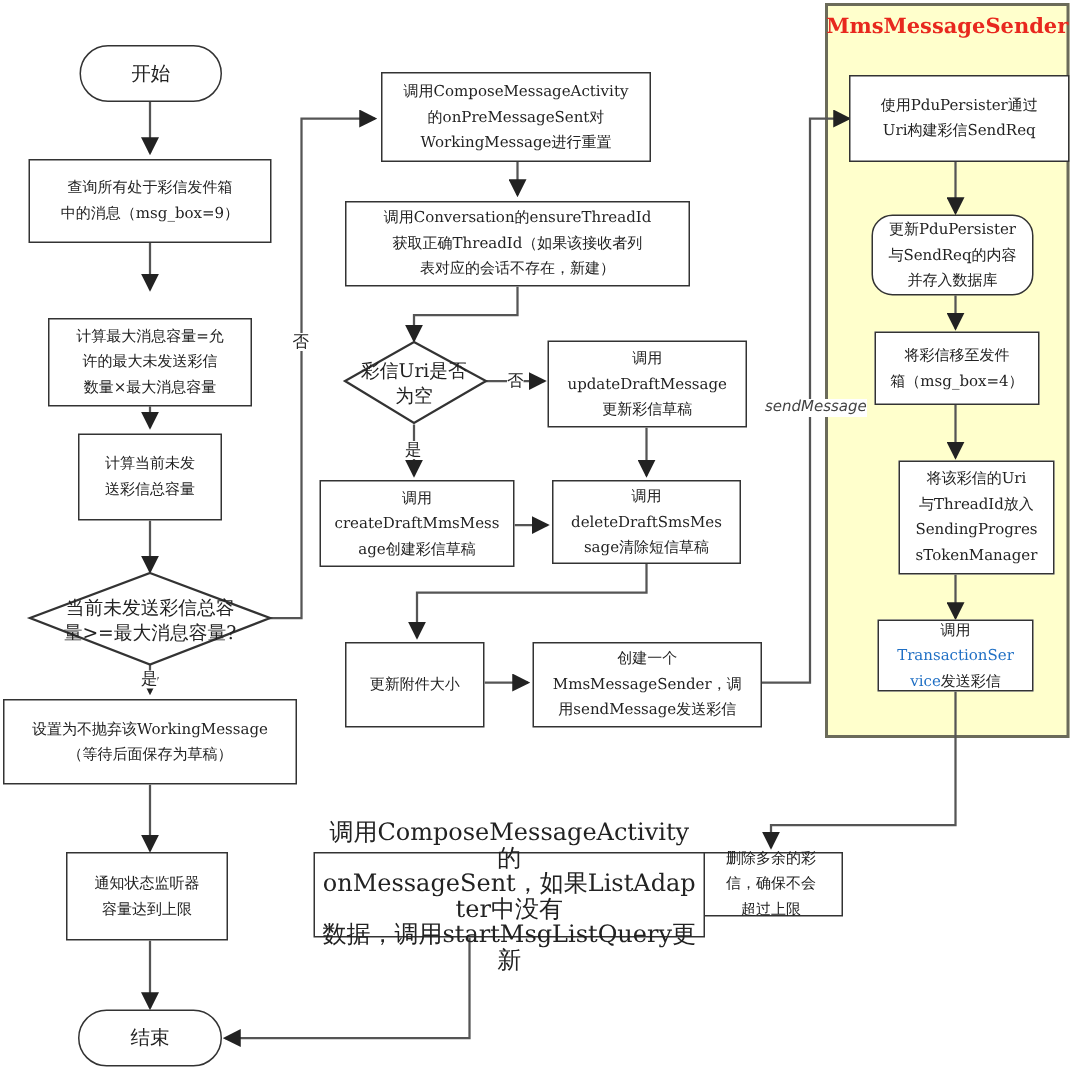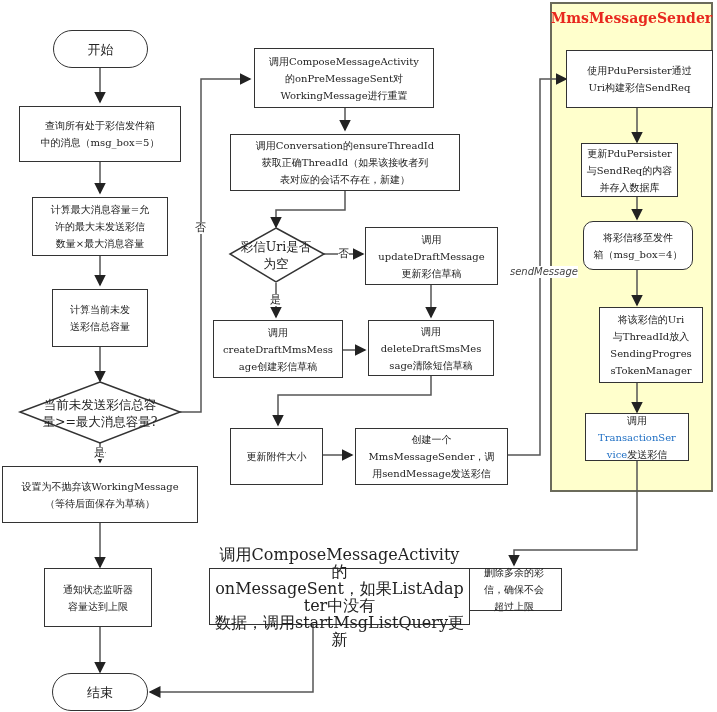--- a/index.html
+++ b/index.html
@@ -59,22 +59,22 @@
     <path d="M466,597 H438" marker-end="url(#ar)"></path>
     <path d="M313,625 V692 H150" marker-end="url(#ar)"></path>
   </g>
 
   <polygon points="100,382 180,412 100,443 20,412" fill="#fff" stroke="#333" stroke-width="1.5"></polygon>
   <polygon points="276,228 324,254 276,282 230,254" fill="#fff" stroke="#333" stroke-width="1.5"></polygon>
 </svg>
 
 <div class="box term" style="left:53px;top:30px;width:95px;height:38px;">开始</div>
 <div class="box" style="left:19px;top:106px;width:162px;height:56px;">查询所有处于彩信发件箱
-中的消息（msg_box=5）</div>
-<div class="box" style="left:32px;top:197px;width:136px;height:59px;">计算最大消息容量=允
+中的消息（msg_box=9）</div>
+<div class="box" style="left:32px;top:212px;width:136px;height:59px;">计算最大消息容量=允
 许的最大未发送彩信
 数量×最大消息容量</div>
 <div class="box" style="left:52px;top:289px;width:96px;height:58px;">计算当前未发
 送彩信总容量</div>
 <div class="diamond-text" style="left:34px;top:396px;width:132px;">当前未发送彩信总容
 量&gt;=最大消息容量?</div>
 <div class="box" style="left:2px;top:466px;width:196px;height:57px;">设置为不抛弃该WorkingMessage
 （等待后面保存为草稿）</div>
 <div class="box" style="left:44px;top:568px;width:108px;height:59px;">通知状态监听器
 容量达到上限</div>
@@ -97,24 +97,24 @@
 <div class="box" style="left:368px;top:320px;width:126px;height:56px;">调用
 deleteDraftSmsMes
 sage清除短信草稿</div>
 <div class="box" style="left:230px;top:428px;width:93px;height:57px;">更新附件大小</div>
 <div class="box" style="left:355px;top:428px;width:153px;height:57px;">创建一个
 MmsMessageSender，调
 用sendMessage发送彩信</div>
 
 <div class="box" style="left:566px;top:50px;width:147px;height:58px;">使用PduPersister通过
 Uri构建彩信SendReq</div>
-<div class="box" style="left:581px;top:143px;width:97px;height:54px;">更新PduPersister
+<div class="box" style="left:581px;top:143px;width:108px;height:54px;border-radius:14px;">更新PduPersister
 与SendReq的内容
 并存入数据库</div>
-<div class="box" style="left:583px;top:221px;width:110px;height:49px;border-radius:10px;">将彩信移至发件
+<div class="box" style="left:583px;top:221px;width:110px;height:49px;">将彩信移至发件
 箱（msg_box=4）</div>
 <div class="box" style="left:599px;top:307px;width:104px;height:76px;">将该彩信的Uri
 与ThreadId放入
 SendingProgres
 sTokenManager</div>
 <div class="box" style="left:585px;top:413px;width:104px;height:48px;flex-direction:column;">
   <span>调用</span>
   <span style="white-space:pre-line;"><span class="blue">TransactionSer
 vice</span><span>发送彩信</span></span>
 </div>

